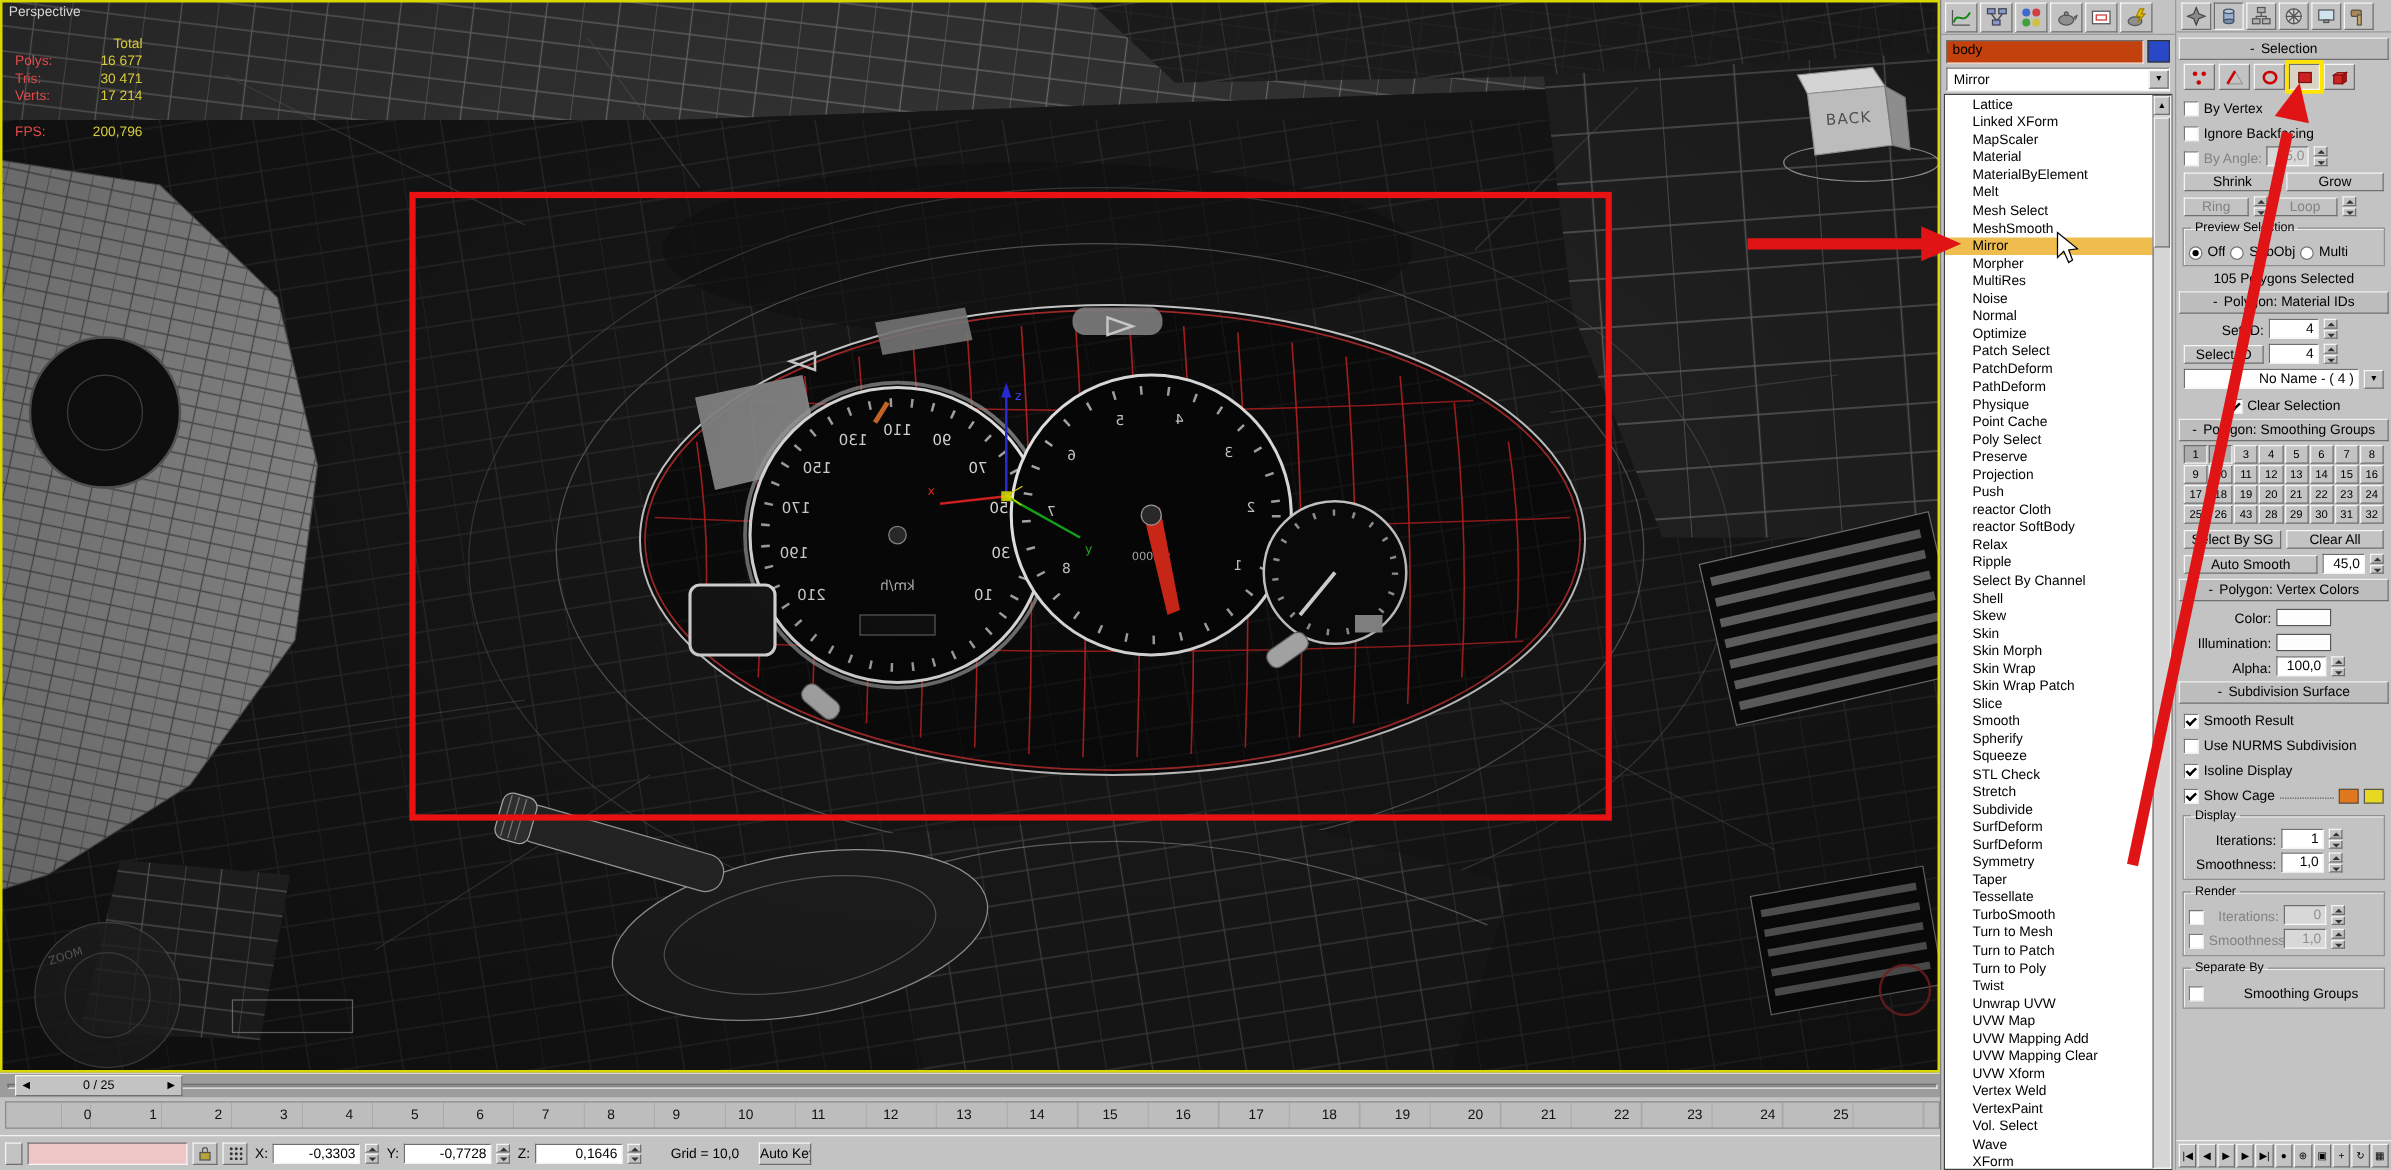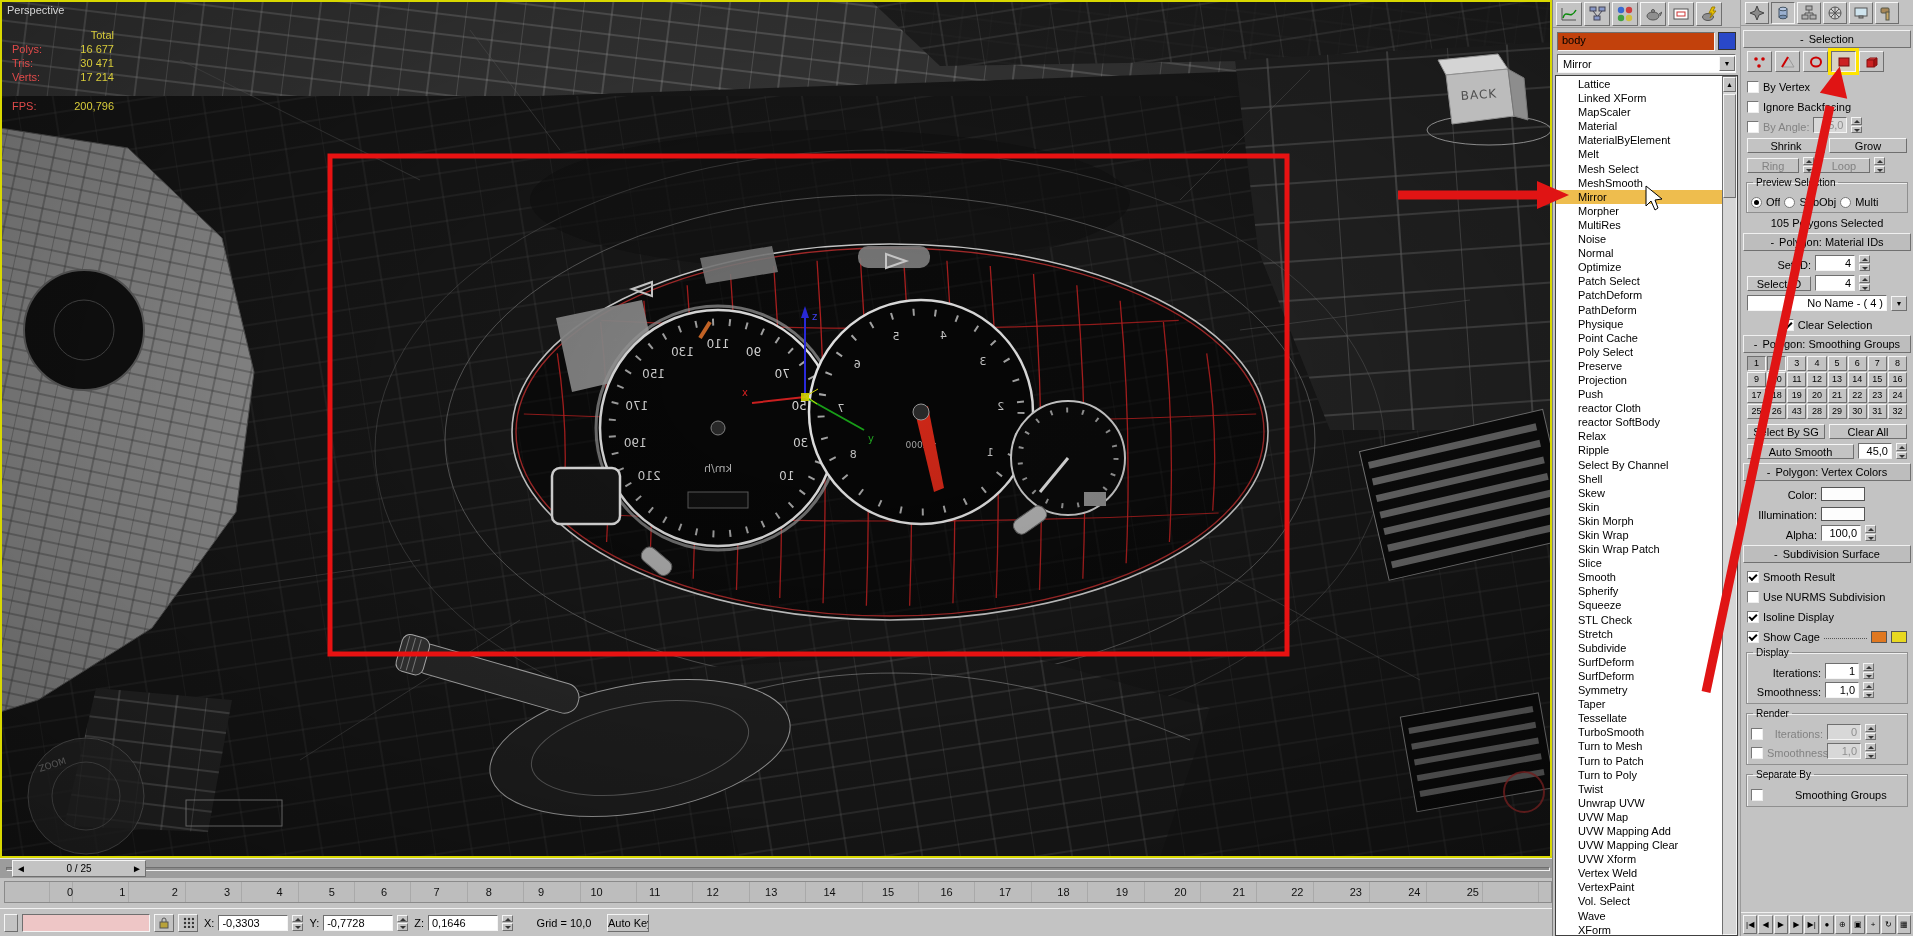--- a/index.html
+++ b/index.html
@@ -42,21 +42,21 @@
   #statusbar { position:absolute; left:0; top:908px; width:1913px; height:28px; background:#c3c3c3;
     border-top:1px solid #f2f2f2; display:flex; align-items:center; gap:4px; padding:0 4px; z-index:1; }
   .sb-tiny { width:14px; height:18px; }
   #listener { width:128px; height:18px; background:#eec6c6; border:1px solid;
     border-color:#6f6f6f #f5f5f5 #f5f5f5 #6f6f6f; }
   #sel-status { width:860px; height:18px; border:1px solid; border-color:#6f6f6f #f5f5f5 #f5f5f5 #6f6f6f;
     padding:2px 6px; background:#c9c9c9; }
   .sb-btn { width:20px; height:18px; display:flex; align-items:center; justify-content:center; }
   .coordlab { margin-left:2px; }
   .coordfield { width:70px; height:16px; background:#fff; border:1px solid;
-    border-color:#6f6f6f #f5f5f5 #f5f5f5 #6f6f6f; padding:1px 3px; }
+    border-color:#6f6f6f #f5f5f5 #f5f5f5 #6f6f6f; padding:1px 3px; text-align:right; }
   #grid-display { margin-left:8px; width:78px;text-align:center; }
   #autokey { width:42px; height:18px; font-size:11px; overflow:hidden; white-space:nowrap;
     border:1px solid; border-color:#f5f5f5 #6f6f6f #6f6f6f #f5f5f5; background:#c3c3c3; }
 
   
   .spin { width:11px; height:16px; display:inline-flex; flex-direction:column; gap:1px; }
   .spin i { flex:1; display:block; border:1px solid; border-color:#f5f5f5 #6f6f6f #6f6f6f #f5f5f5;
     background:#c3c3c3; position:relative; }
   .spin i::after { content:""; position:absolute; left:2px; top:2px;
     border-left:3px solid transparent; border-right:3px solid transparent; }

